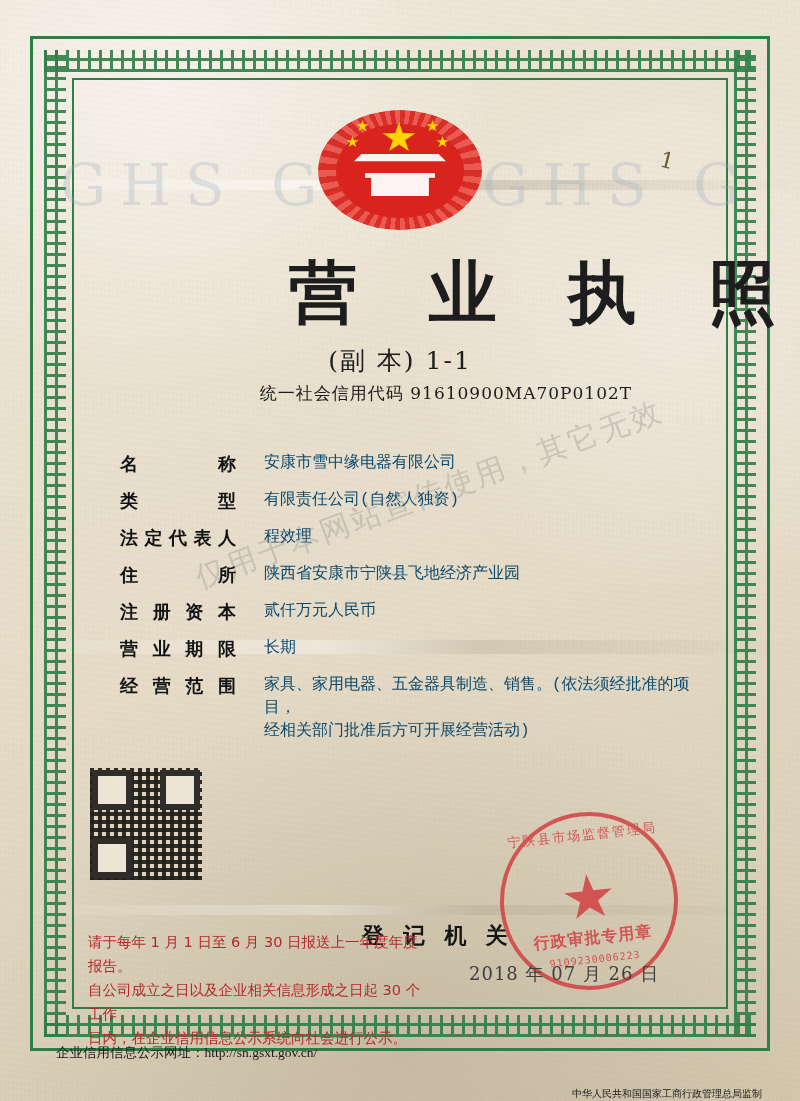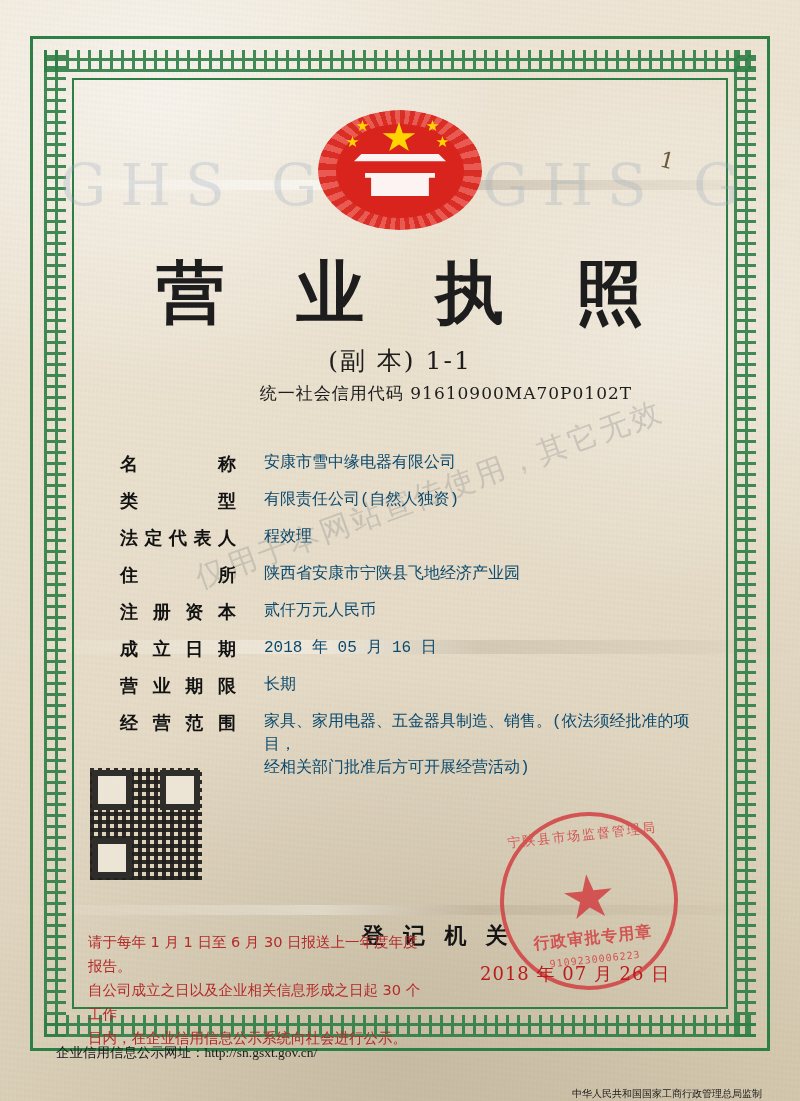--- a/index.html
+++ b/index.html
@@ -144,21 +144,21 @@
   #st-a { left: 46px; top: 20px; width: 13px; height: 12px; }
   #st-b { left: 36px; top: 36px; width: 13px; height: 12px; }
   #st-c { left: 116px; top: 20px; width: 13px; height: 12px; }
   #st-d { left: 126px; top: 36px; width: 13px; height: 12px; }
 
   
   #title {
     position: absolute;
     left: 0; top: 248px;
     width: 800px;
-    text-align: center;
+    text-align: right;
     font-family: "DejaVu Serif", "Liberation Serif", serif;
     font-weight: bold;
     font-size: 68px;
     letter-spacing: 24px;
     text-indent: 24px;
     color: #1d1d1d;
   }
   #subtitle {
     position: absolute;
     left: 0; top: 344px;
@@ -294,23 +294,23 @@
     position: absolute;
     left: 88px; top: 930px;
     width: 340px;
     font-size: 14.5px;
     line-height: 24px;
     color: #b32a2a;
     font-family: "DejaVu Sans", "Liberation Sans", sans-serif;
   }
   #issue-date {
     position: absolute;
-    left: 480px; top: 962px;
+    left: 469px; top: 962px;
     font-size: 18px;
-    color: #b91c1c;
+    color: #404040;
     letter-spacing: 1px;
     font-family: "DejaVu Serif", "Liberation Serif", serif;
   }
 
   
   #footer-left {
     position: absolute;
     left: 56px; top: 1044px;
     font-size: 13.5px;
     color: #1a1a1a;
@@ -387,24 +387,20 @@
     </div>
     <div class="field-row">
       <div class="field-label">住　所</div>
       <div class="field-value">陕西省安康市宁陕县飞地经济产业园</div>
     </div>
     <div class="field-row">
       <div class="field-label">注册资本</div>
       <div class="field-value">贰仟万元人民币</div>
     </div>
     <div class="field-row">
-      <div class="field-label">成立日期</div>
-      <div class="field-value">2018 年 05 月 16 日</div>
-    </div>
-    <div class="field-row">
       <div class="field-label">营业期限</div>
       <div class="field-value">长期</div>
     </div>
     <div class="field-row">
       <div class="field-label">经营范围</div>
       <div class="field-value">
         <span>家具、家用电器、五金器具制造、销售。(依法须经批准的项目，</span>
         <span class="line2">经相关部门批准后方可开展经营活动)</span>
       </div>
     </div>

